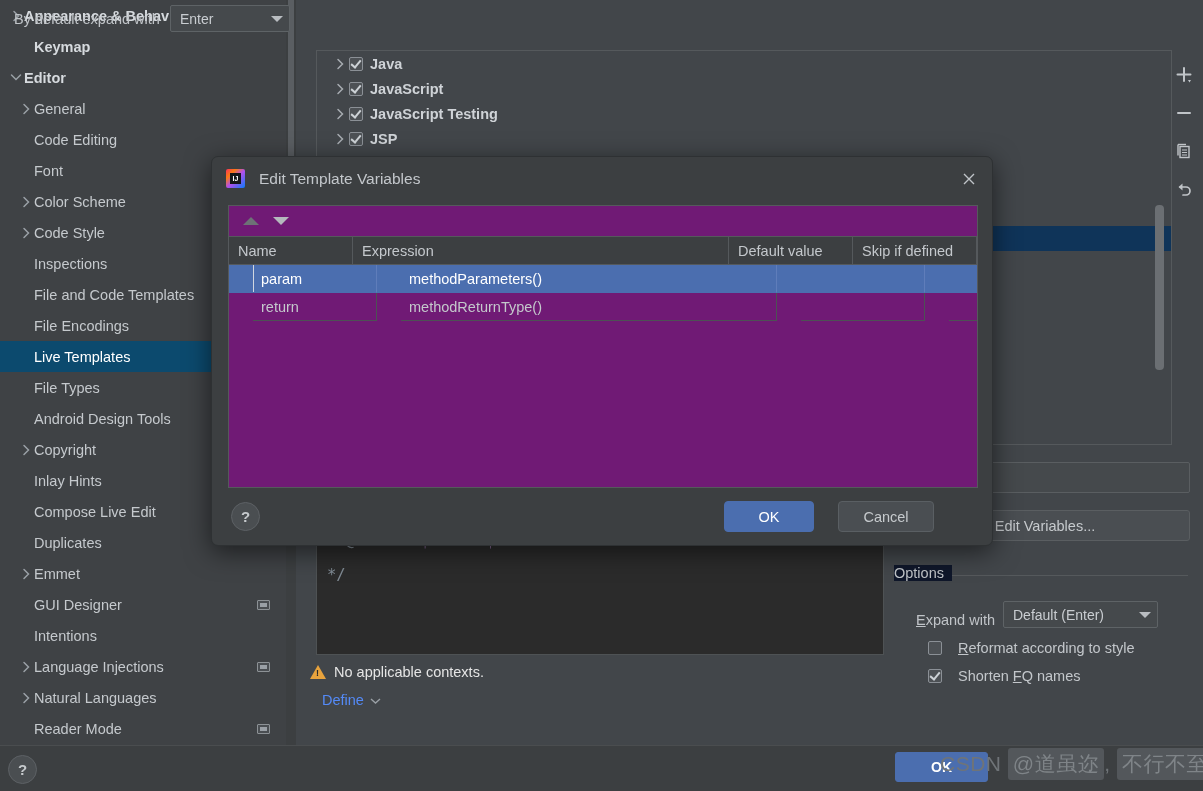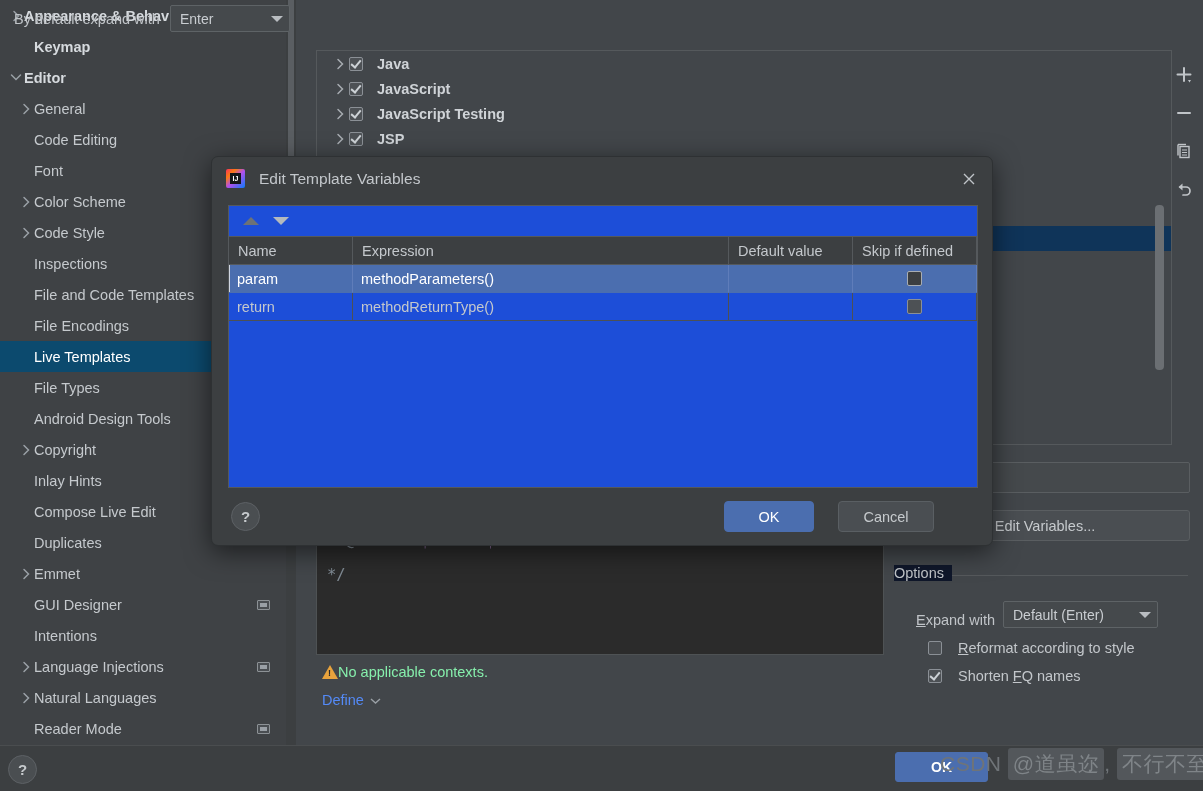--- a/index.html
+++ b/index.html
@@ -167,21 +167,20 @@
     width: 4px; height: 8px;
     border: solid #cdd2d6;
     border-width: 0 2px 2px 0;
     transform: rotate(40deg);
   }
   .chk.empty::after { content: none; }
   .tree-row .t-label {
     font-size: 14.5px;
     font-weight: bold;
     color: #cfd3d7;
-    margin-left: 7px;
   }
 
   
   #tree-toolbar {
     position: absolute;
     right: 2px; top: 52px;
     width: 34px;
     display: flex; flex-direction: column; align-items: center;
     gap: 12px;
     padding-top: 10px;
@@ -282,24 +281,24 @@
   #editor .var { color: #9876aa; }
   #editor-scroll {
     position: absolute;
     right: 3px; top: 4px;
     width: 7px; height: 60px;
     background: #595b5d;
     border-radius: 4px;
   }
   #ctx-warn {
     position: absolute;
-    left: 322px; top: 664px;
-    display: flex; align-items: center; gap: 0;
-    font-size: 14.5px;
-    color: #86efac;
+    left: 310px; top: 664px;
+    display: flex; align-items: center; gap: 8px;
+    font-size: 14.5px;
+    color: #e5e5e5;
   }
   #define-link {
     position: absolute;
     left: 322px; top: 692px;
     display: flex; align-items: center; gap: 6px;
     font-size: 14.5px;
     color: #548af7;
   }
 
   
@@ -385,21 +384,21 @@
     right: 12px; top: 11px;
     width: 22px; height: 22px;
     display: flex; align-items: center; justify-content: center;
     color: #c0c4c8;
   }
   #dlg-table-wrap {
     position: absolute;
     left: 16px; top: 48px;
     width: 750px; height: 283px;
     border: 1px solid #55595c;
-    background: #1d4ed8;
+    background: #701a75;
     box-sizing: border-box;
     overflow: hidden;
   }
   #dlg-sorttools {
     height: 31px;
     display: flex; align-items: center;
     gap: 14px;
     padding-left: 14px;
     border-bottom: 1px solid #55595c;
     box-sizing: border-box;
@@ -430,20 +429,21 @@
     border-right: 1px solid #55595c;
   }
   .vt-body .vt-cell {
     font-size: 14.5px;
     color: #c4c8cc;
     display: flex; align-items: center;
     padding-left: 8px;
     box-sizing: border-box;
     border-right: 1px solid #4d5154;
     border-bottom: 1px solid #4d5154;
+    margin-left: 24px;
   }
   .vt-row.selected { background: #4b6eaf; }
   .vt-row.selected .vt-cell { color: #ffffff; border-right-color: #5f7dba; border-bottom-color: #4b6eaf;}
   .vt-row.selected .vt-cell.c-name { box-shadow: inset 1px 0 0 #d0d6e0; }
   .c-name { width: 124px; min-width: 124px; }
   .c-expr { width: 376px; min-width: 376px; }
   .c-def  { width: 124px; min-width: 124px; }
   .c-skip { width: 124px; min-width: 124px; justify-content: center !important; padding-left: 0 !important; }
   .skip-box {
     width: 15px; height: 15px;

